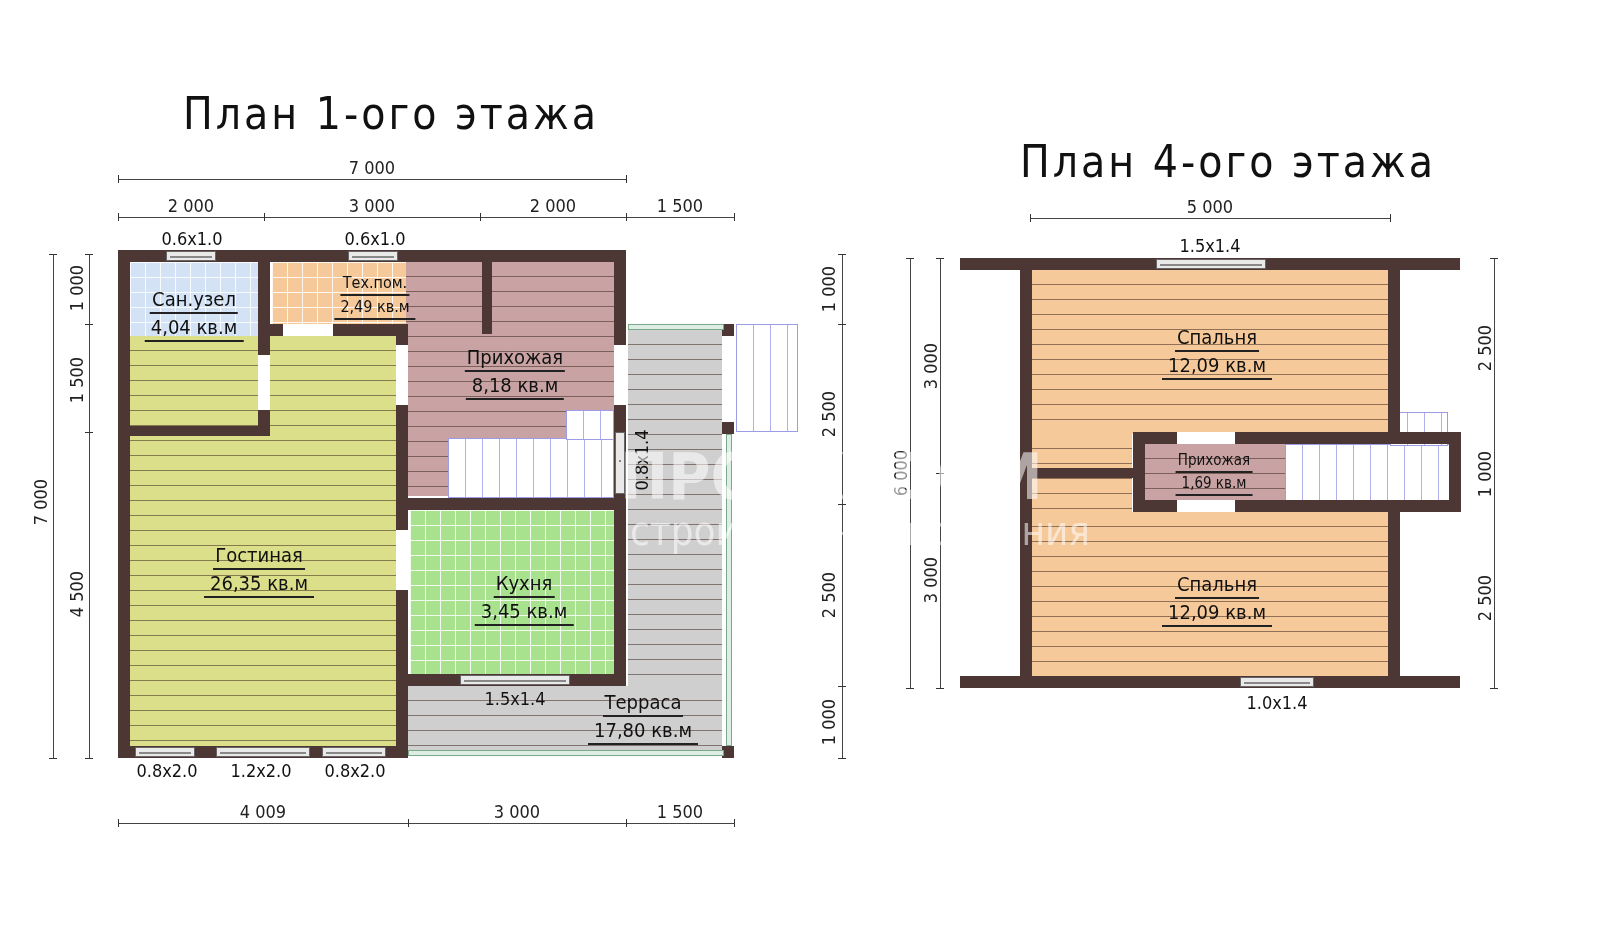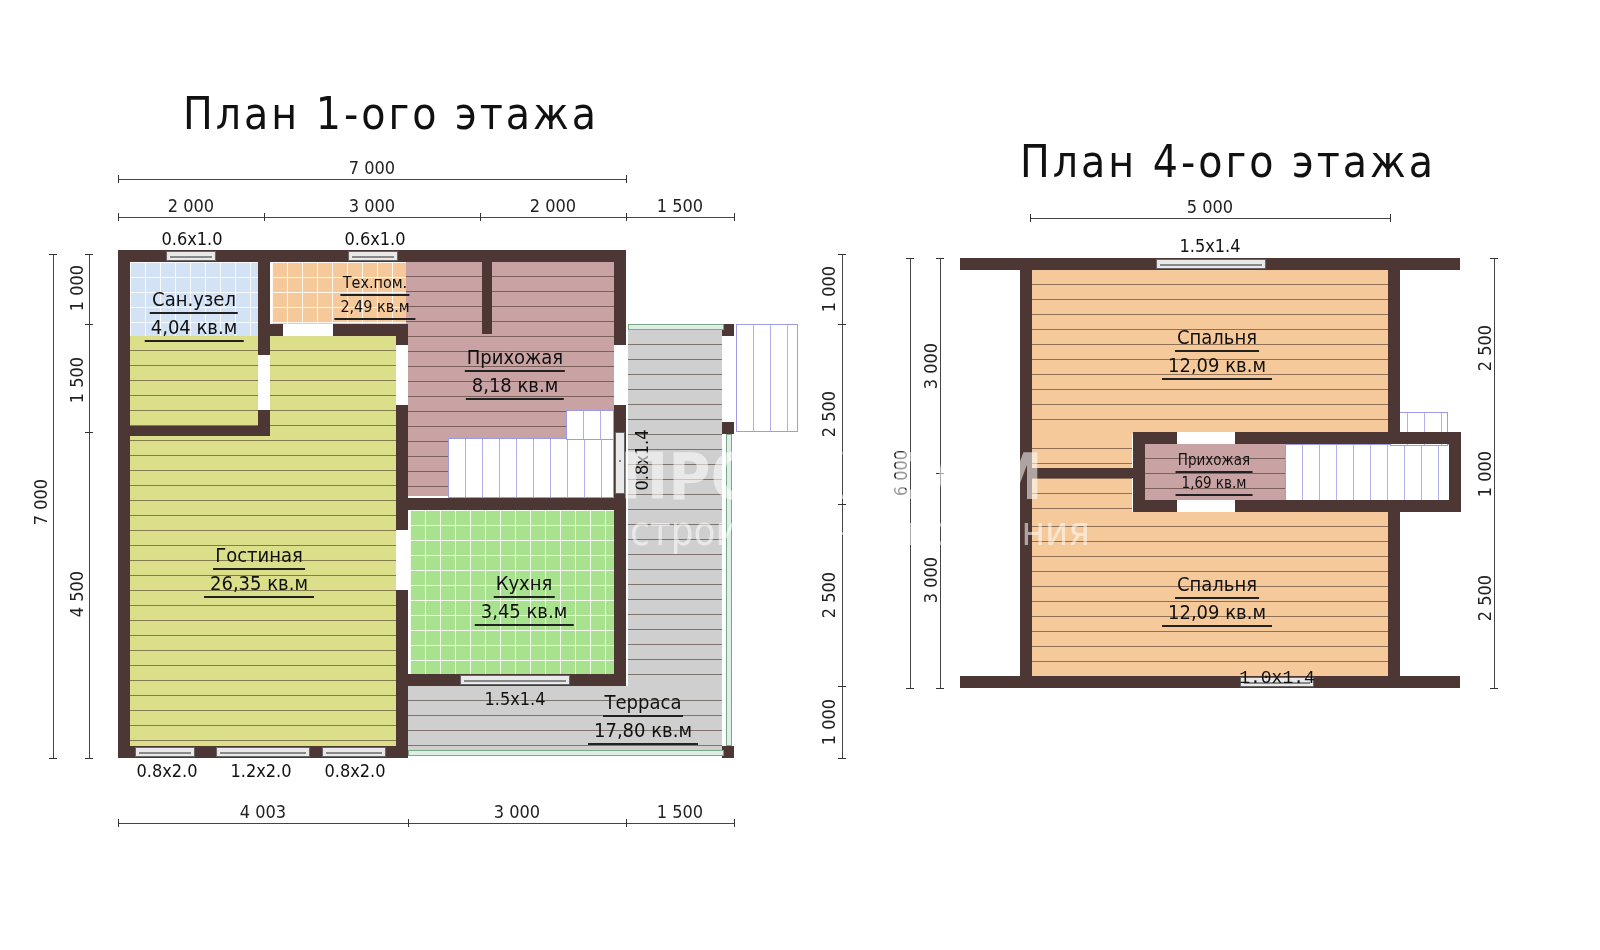--- a/index.html
+++ b/index.html
@@ -50,21 +50,21 @@
   <div class="dim" style="left:553px;top:195px;">2 000</div>
   <div class="dim" style="left:680px;top:195px;">1 500</div>
 </div>
 
 <div>
   <div class="hline" style="left:118px;top:823px;width:616px;"></div>
   <div class="tick" style="left:118px;top:819px;"></div>
     <div class="tick" style="left:408px;top:819px;"></div>
   <div class="tick" style="left:626px;top:819px;"></div>
     <div class="tick" style="left:734px;top:819px;"></div>
-  <div class="dim" style="left:263px;top:801px;">4 003</div>
+  <div class="dim" style="left:263px;top:801px;">4 009</div>
   <div class="dim" style="left:517px;top:801px;">3 000</div>
   <div class="dim" style="left:680px;top:801px;">1 500</div>
 </div>
 
 <div>
   <div class="vline" style="left:53px;top:254px;height:504px;"></div>
   <div class="vline" style="left:89px;top:254px;height:504px;"></div>
   <div class="tickh" style="left:49px;top:254px;"></div>
     <div class="tickh" style="left:85px;top:254px;"></div>
   <div class="tickh" style="left:85px;top:324px;"></div>
@@ -221,21 +221,21 @@
   <div class="wall" style="left:1449px;top:432px;width:12px;height:80px;"></div>
   <div class="wall" style="left:1032px;top:468px;width:101px;height:10px;"></div>
 </div>
 
 <div class="door" style="left:1177px;top:432px;width:58px;height:12px;"></div>
 <div class="door" style="left:1177px;top:500px;width:58px;height:12px;"></div>
 
 <div class="win" style="left:1156px;top:259px;width:110px;height:10px;"></div>
 <div class="win" style="left:1240px;top:677px;width:74px;height:10px;"></div>
 <div class="wtxt" style="left:1210px;top:235px;">1.5x1.4</div>
-<div class="wtxt" style="left:1277px;top:668px;font-family:Liberation Mono, monospace;">1.0x1.4</div>
+<div class="wtxt" style="left:1277px;top:692px;">1.0x1.4</div>
 
 <div class="label" style="left:1217px;top:324px;">
   <span class="n">Спальня</span><br>
   <span class="a">12,09 кв.м</span>
 </div>
 <div class="label" style="left:1214px;top:450px;font-size:15px;line-height:21px;">
   <span class="n">Прихожая</span><br>
   <span class="a">1,69 кв.м</span>
 </div>
 <div class="label" style="left:1217px;top:571px;">

